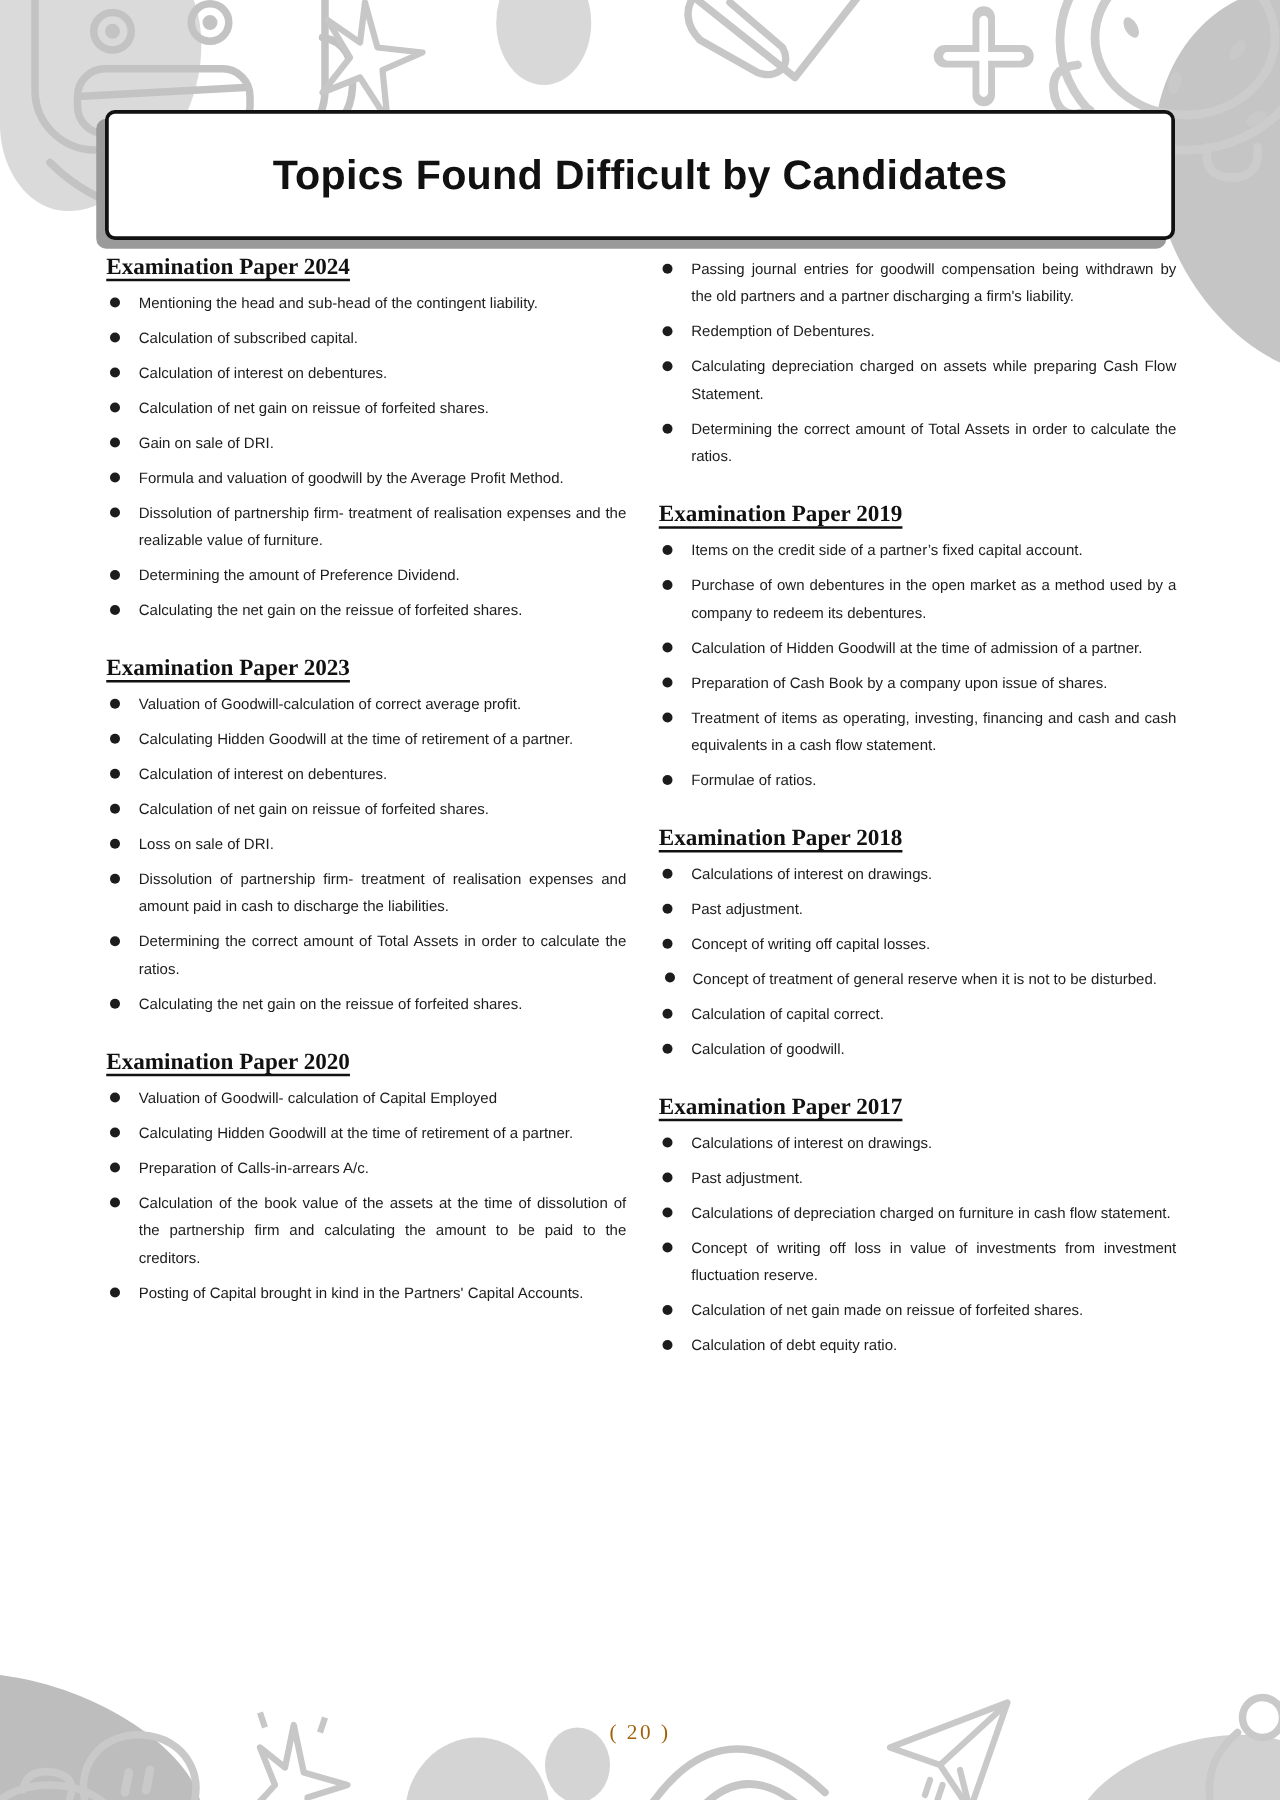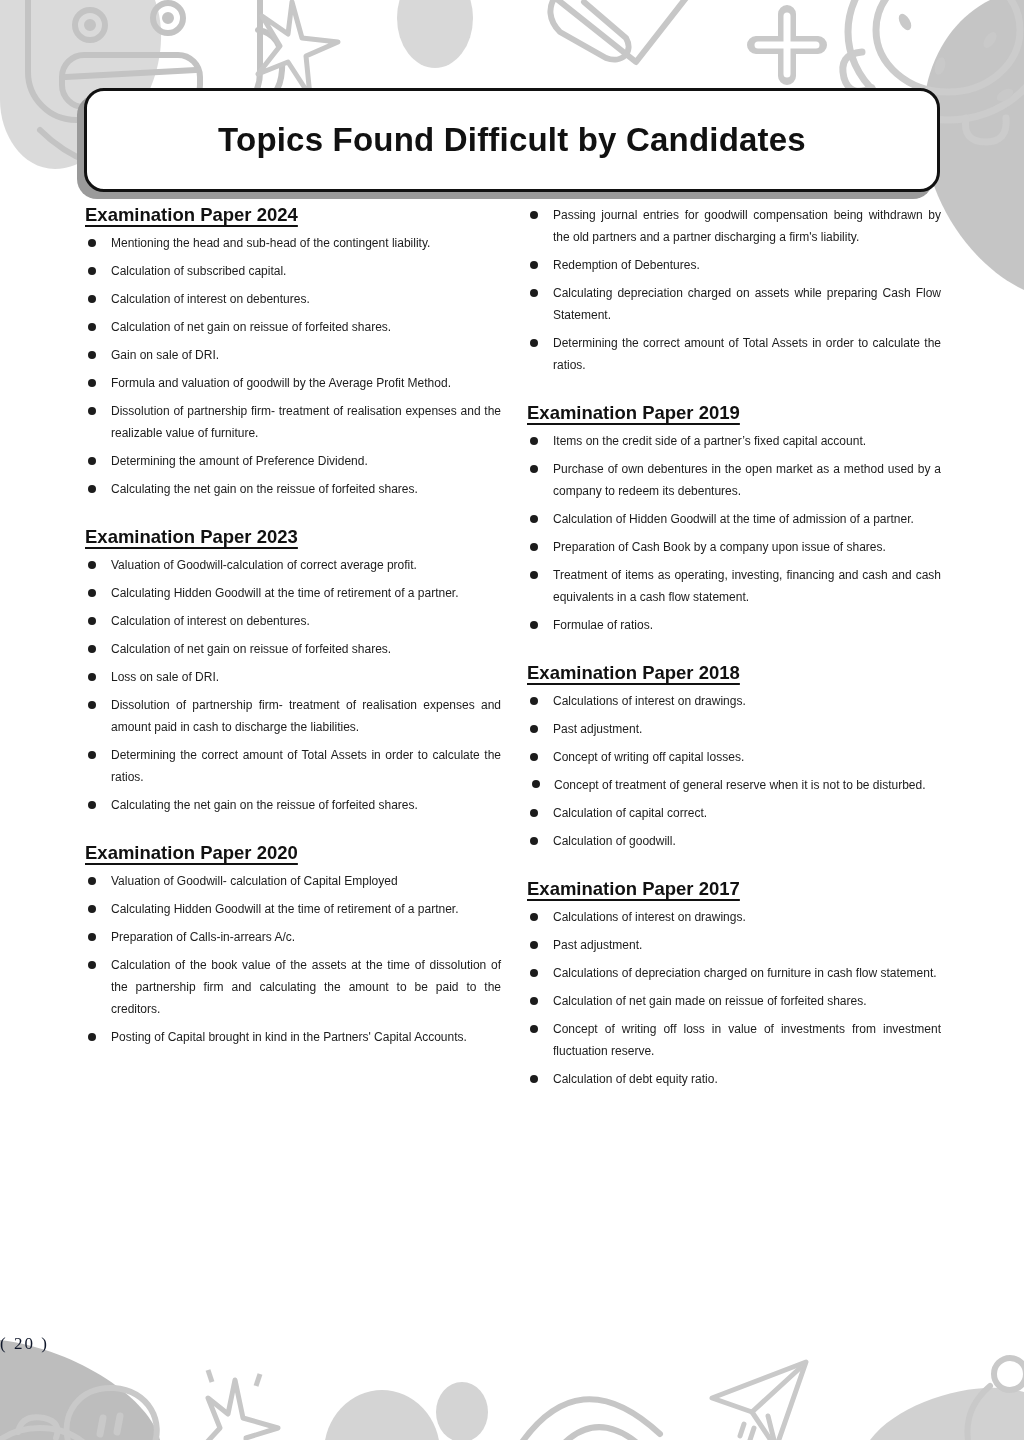--- a/index.html
+++ b/index.html
@@ -5,55 +5,56 @@
   html,body{margin:0;padding:0;}
   body{
     width:1024px;height:1440px;position:relative;overflow:hidden;
     background:#ffffff;color:#1c1c1c;
     font-family:"Liberation Sans","DejaVu Sans",sans-serif;
   }
   .deco{position:absolute;left:0;top:0;width:1024px;height:1440px;pointer-events:none;}
 
   .title-box{
     position:absolute;left:84px;top:88px;width:850px;height:98px;
-    background:#ffffff;border:3px solid #111;border-radius:20px;
+    background:#ffffff;border:3px solid #111;border-radius:8px;
     box-shadow:-7px 7px 0 #9a9a9a;
     display:flex;align-items:center;justify-content:center;z-index:2;
   }
   .title-box h1{
     margin:0;font-size:33px;font-weight:bold;color:#111;letter-spacing:.2px;
   }
 
   .col{position:absolute;top:204px;z-index:2;}
   .col-left{left:85px;width:416px;}
   .col-right{left:527px;width:414px;}
 
   .section-heading{
     font-size:18.5px;font-weight:bold;color:#111;
     text-decoration:underline;text-decoration-thickness:2px;text-underline-offset:4px;
     margin:26px 0 6px 0;
+    font-family:Liberation Serif, serif;
   }
   .col .section-heading:first-child{margin-top:0;}
 
   ul.bullet-list{list-style:none;margin:0 0 2px 0;padding:0;}
   li.topic-item{
     position:relative;padding-left:26px;margin:0 0 6px 0;
     font-size:12px;line-height:22px;text-align:justify;
   }
   .bullet{
     position:absolute;left:3px;top:7px;width:8px;height:8px;border-radius:50%;
     background:#1c1c1c;display:inline-block;
   }
   li.topic-item.flush{padding-left:0;}
   li.topic-item.flush .bullet{position:static;margin:0 14px 1px 5px;}
 
   .page-number{
-    position:absolute;left:0;top:1334px;width:100%;text-align:left;
+    position:absolute;left:0;top:1376px;width:100%;text-align:center;
     font-family:"Liberation Serif","DejaVu Serif",serif;
-    font-size:17px;color:#0f172a;z-index:2;letter-spacing:2px;
+    font-size:17px;color:#a16207;z-index:2;letter-spacing:2px;
   }
 </style>
 </head>
 <body>
 
 <svg class="deco" viewBox="0 0 1024 1440" xmlns="http://www.w3.org/2000/svg">
 
   <path d="M0,0 L155,0 C175,55 145,135 75,165 C30,182 0,140 0,100 Z" fill="#d4d4d4" opacity="0.85"></path>
 
   <g stroke="#c3c3c3" stroke-width="6" fill="none" stroke-linecap="round" stroke-linejoin="round">
@@ -202,19 +203,19 @@
       <li class="topic-item"><span class="bullet"></span><span>Concept of writing off capital losses.</span></li>
       <li class="topic-item flush"><span class="bullet"></span><span>Concept of treatment of general reserve when it is not to be disturbed.</span></li>
       <li class="topic-item"><span class="bullet"></span><span>Calculation of capital correct.</span></li>
       <li class="topic-item"><span class="bullet"></span><span>Calculation of goodwill.</span></li>
     </ul>
     <div class="section-heading">Examination Paper 2017</div>
     <ul class="bullet-list">
       <li class="topic-item"><span class="bullet"></span><span>Calculations of interest on drawings.</span></li>
       <li class="topic-item"><span class="bullet"></span><span>Past adjustment.</span></li>
       <li class="topic-item"><span class="bullet"></span><span>Calculations of depreciation charged on furniture in cash flow statement.</span></li>
+      <li class="topic-item"><span class="bullet"></span><span>Concept of writing off loss in value of investments from investment fluctuation reserve.</span></li>
       <li class="topic-item"><span class="bullet"></span><span>Calculation of net gain made on reissue of forfeited shares.</span></li>
-      <li class="topic-item"><span class="bullet"></span><span>Concept of writing off loss in value of investments from investment fluctuation reserve.</span></li>
       <li class="topic-item"><span class="bullet"></span><span>Calculation of debt equity ratio.</span></li>
     </ul>
   </div>
 
 <div class="page-number">( 20 )</div>
 
 </body></html>

